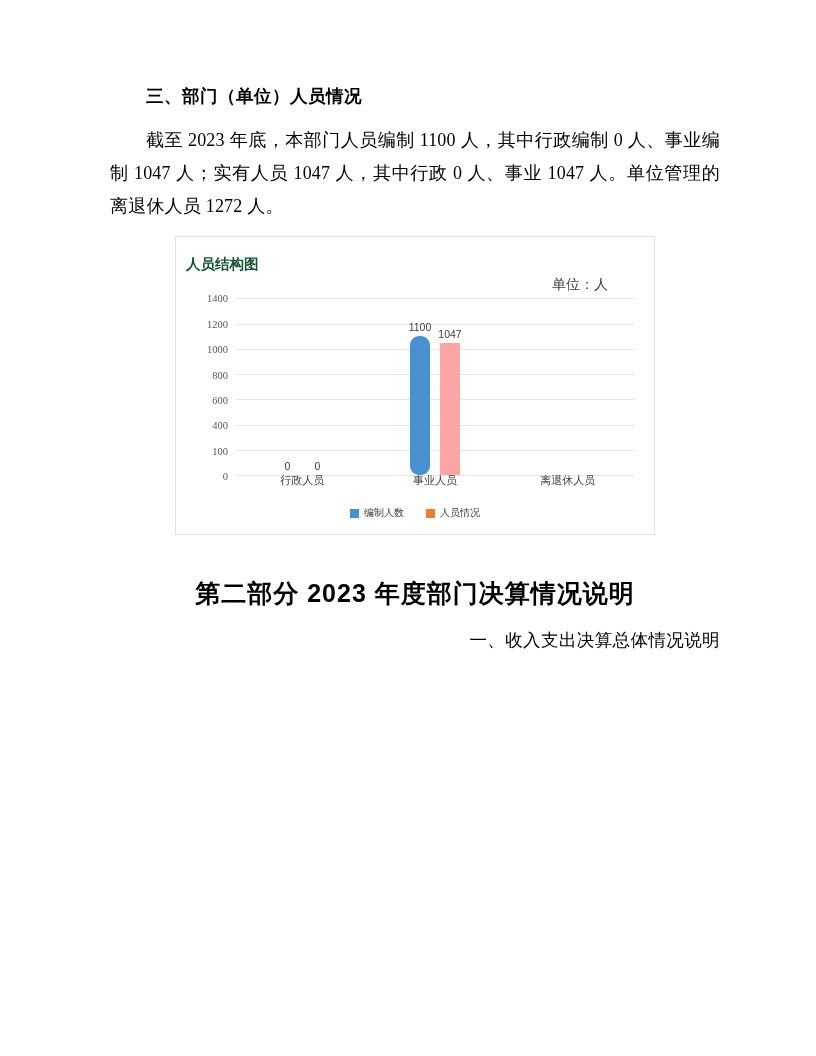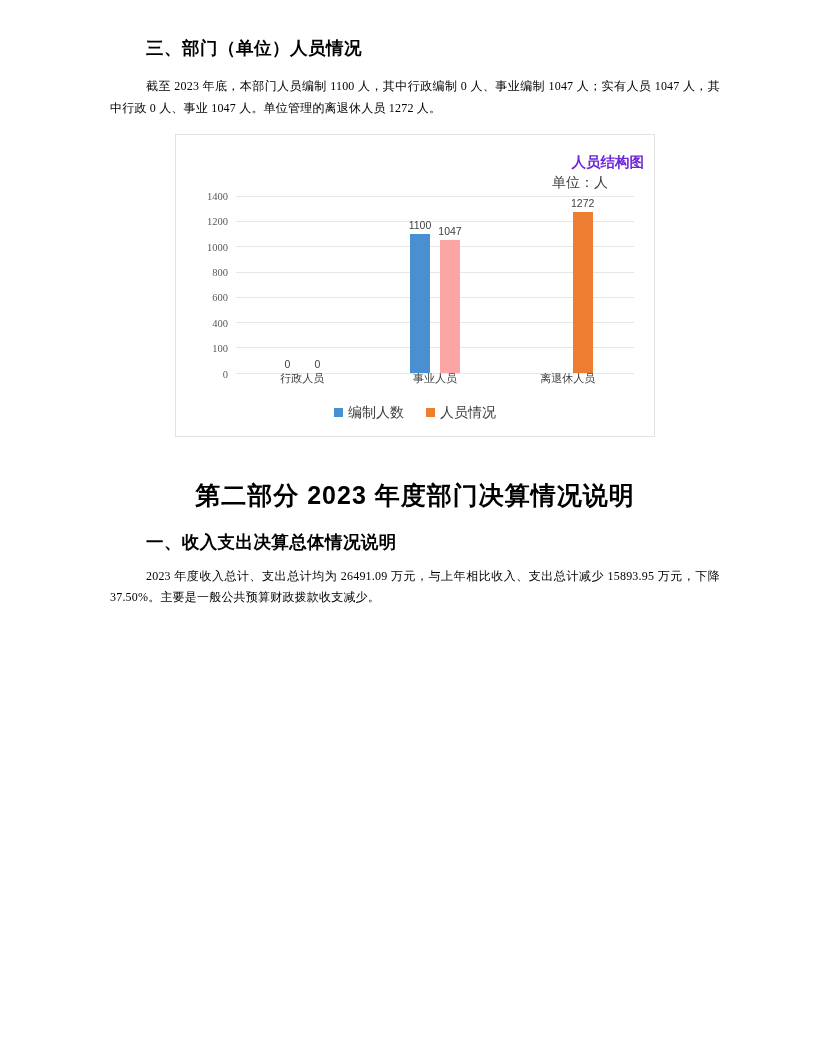--- a/index.html
+++ b/index.html
@@ -12,54 +12,54 @@
     background: #ffffff;
     font-family: "Liberation Serif", serif;
     color: #000000;
     position: relative;
     overflow: hidden;
   }
   .page {
     width: 816px;
     height: 1056px;
     box-sizing: border-box;
-    padding: 36px 96px 60px 110px;
+    padding: 84px 96px 60px 110px;
     position: relative;
   }
   .h-section {
     font-family: "Liberation Sans", sans-serif;
     font-size: 17.5px;
     font-weight: bold;
     letter-spacing: 0.5px;
     margin: 0 0 16px 0;
     text-indent: 36px;
   }
   p.body-text {
-    font-size: 12px;
+    font-size: 18px;
     line-height: 1.82;
     margin: 0 0 6px 0;
     text-indent: 36px;
     text-align: justify;
     letter-spacing: 0.2px;
   }
   .chart-wrap {
     margin: 14px auto 0 auto;
     width: 480px;
     border: 1px solid #e2e2e2;
     background: #ffffff;
     box-sizing: border-box;
     padding: 12px 10px 10px 10px;
     position: relative;
   }
   .chart-title {
-    text-align: right;
+    text-align: left;
     font-family: "Liberation Sans", sans-serif;
     font-weight: bold;
     font-size: 14.5px;
-    color: #6d28d9;
+    color: #14532d;
     margin: 6px 0 2px 0;
   }
   .chart-unit {
     text-align: right;
     font-size: 14px;
     color: #404040;
     margin: 2px 36px 4px 0;
   }
   .plot {
     position: relative;
@@ -143,43 +143,44 @@
     display: flex;
     justify-content: center;
     gap: 22px;
     margin-top: 8px;
     padding-bottom: 4px;
   }
   .legend-item {
     display: flex;
     align-items: center;
     gap: 5px;
-    font-size: 14px;
+    font-size: 10px;
     color: #404040;
   }
   .swatch {
     width: 9px;
     height: 9px;
     display: inline-block;
   }
   .h-part {
     text-align: center;
     font-family: "Liberation Sans", sans-serif;
     font-size: 25px;
     font-weight: bold;
     margin: 42px 0 18px 0;
     letter-spacing: 1px;
   }
   .h-sub {
     font-family: "Liberation Sans", sans-serif;
     font-size: 17.5px;
-    font-weight: bold;
+    font-weight: normal;
     margin: 0 0 12px 0;
     text-indent: 36px;
     letter-spacing: 0.4px;
+    text-align: right;
   }
 </style>
 </head>
 <body>
 
 <div class="page">
 
   <h2 class="h-section">三、部门（单位）人员情况</h2>
 
   <p class="body-text">截至 2023 年底，本部门人员编制 1100 人，其中行政编制 0 人、事业编制 1047 人；实有人员 1047 人，其中行政 0 人、事业 1047 人。单位管理的离退休人员 1272 人。</p>
@@ -210,31 +211,25 @@
           <div class="grid-line" style="top: 0%;"></div>
           <div class="cat-group" style="left: 0%; width: 33.3333%;">
             <div class="bar zero" style="height: 0%; background: rgb(74, 143, 208);">
               <span class="val">0</span>
             </div>
             <div class="bar zero" style="height: 0%; background: rgb(237, 125, 49);">
               <span class="val">0</span>
             </div>
           </div>
           <div class="cat-group" style="left: 33.3333%; width: 33.3333%;">
-            <div class="bar" style="height: 78.5714%; background: rgb(74, 143, 208);">
+            <div class="bar" style="height: 78.5714%; background: rgb(74, 143, 208); border-radius: 9px;">
               <span class="val">1100</span>
             </div>
             <div class="bar" style="height: 74.7857%; background: #fca5a5;">
               <span class="val">1047</span>
-            </div>
-          </div>
-          <div class="cat-group" style="left: 66.6667%; width: 33.3333%;">
-            <div style="width: 20px;"></div>
-            <div class="bar" style="height: 90.8571%; background: rgb(237, 125, 49);">
-              <span class="val">1272</span>
             </div>
           </div>
         </div>
       <div class="x-labels" id="xlabels">
           <div class="x-label" style="left: 16.6667%;">行政人员</div>
           <div class="x-label" style="left: 50%;">事业人员</div>
           <div class="x-label" style="left: 83.3333%;">离退休人员</div>
         </div>
     </div>
 
@@ -247,15 +242,14 @@
           <span class="swatch" style="background: rgb(237, 125, 49);"></span>
           <span>人员情况</span>
         </div>
       </div>
   </div>
 
   <h1 class="h-part">第二部分 2023 年度部门决算情况说明</h1>
 
   <h2 class="h-sub">一、收入支出决算总体情况说明</h2>
 
-  <p class="body-text">2023 年度收入总计、支出总计均为 26491.09 万元，与上年相比收入、支出总计减少 15893.95 万元，下降 37.50%。主要是一般公共预算财政拨款收支减少。</p>
 
 </div>
 
 </body></html>

